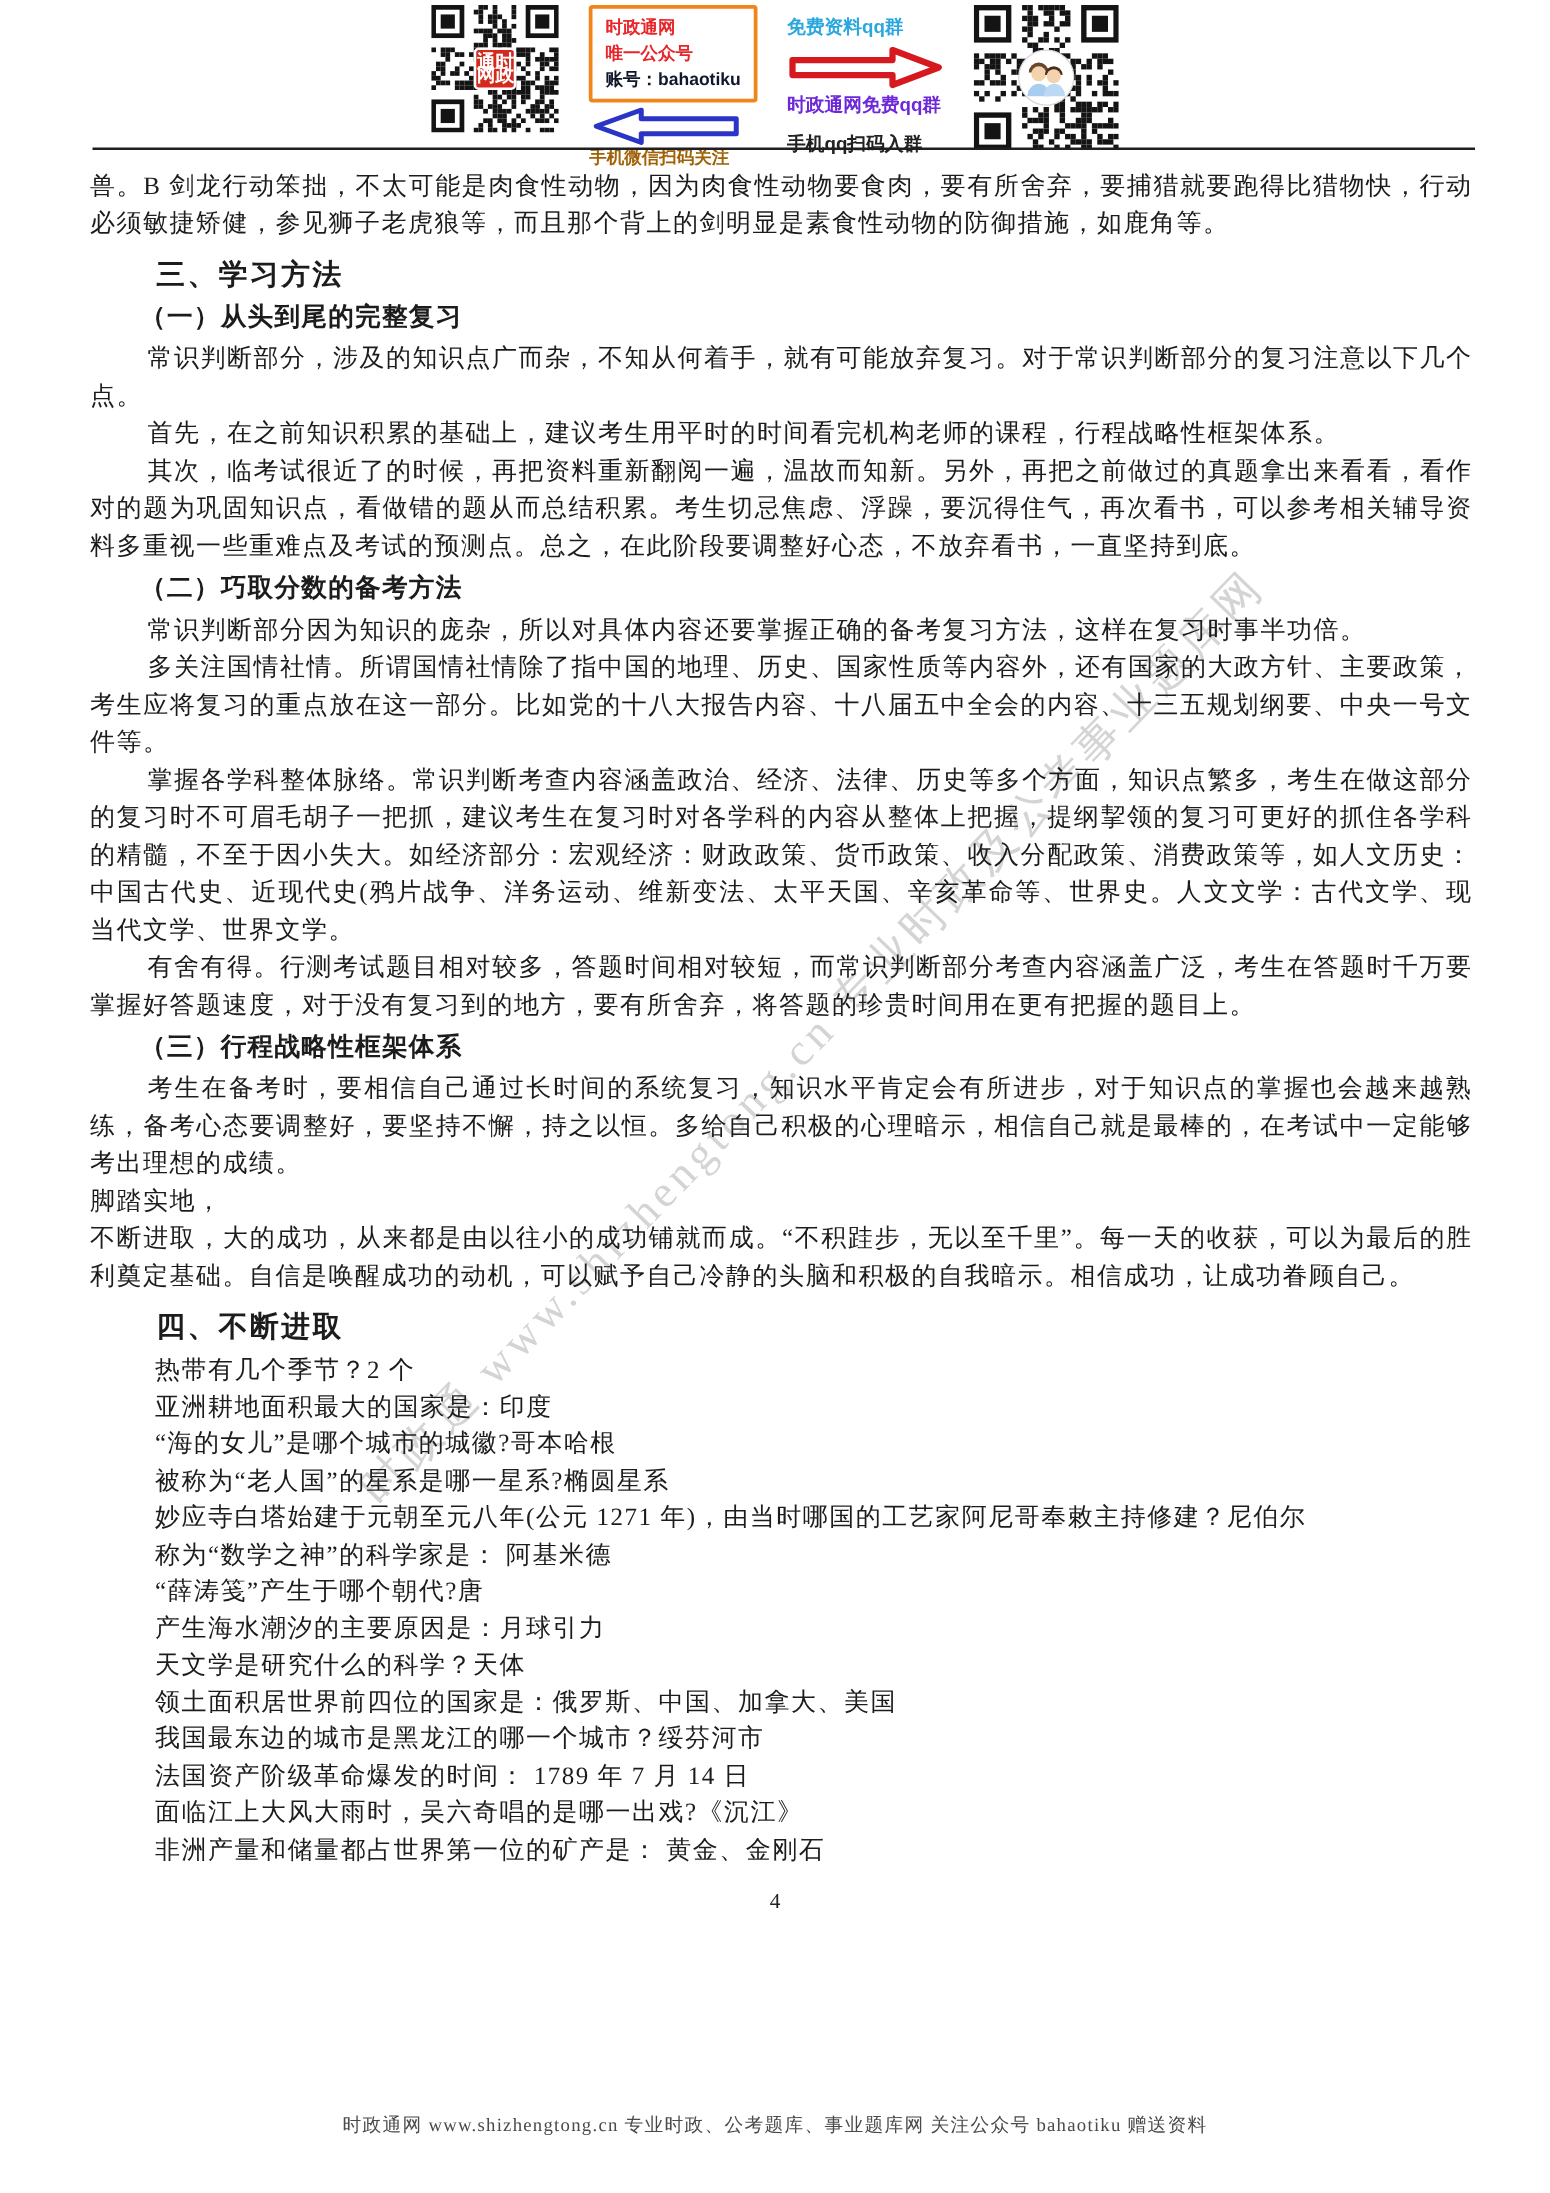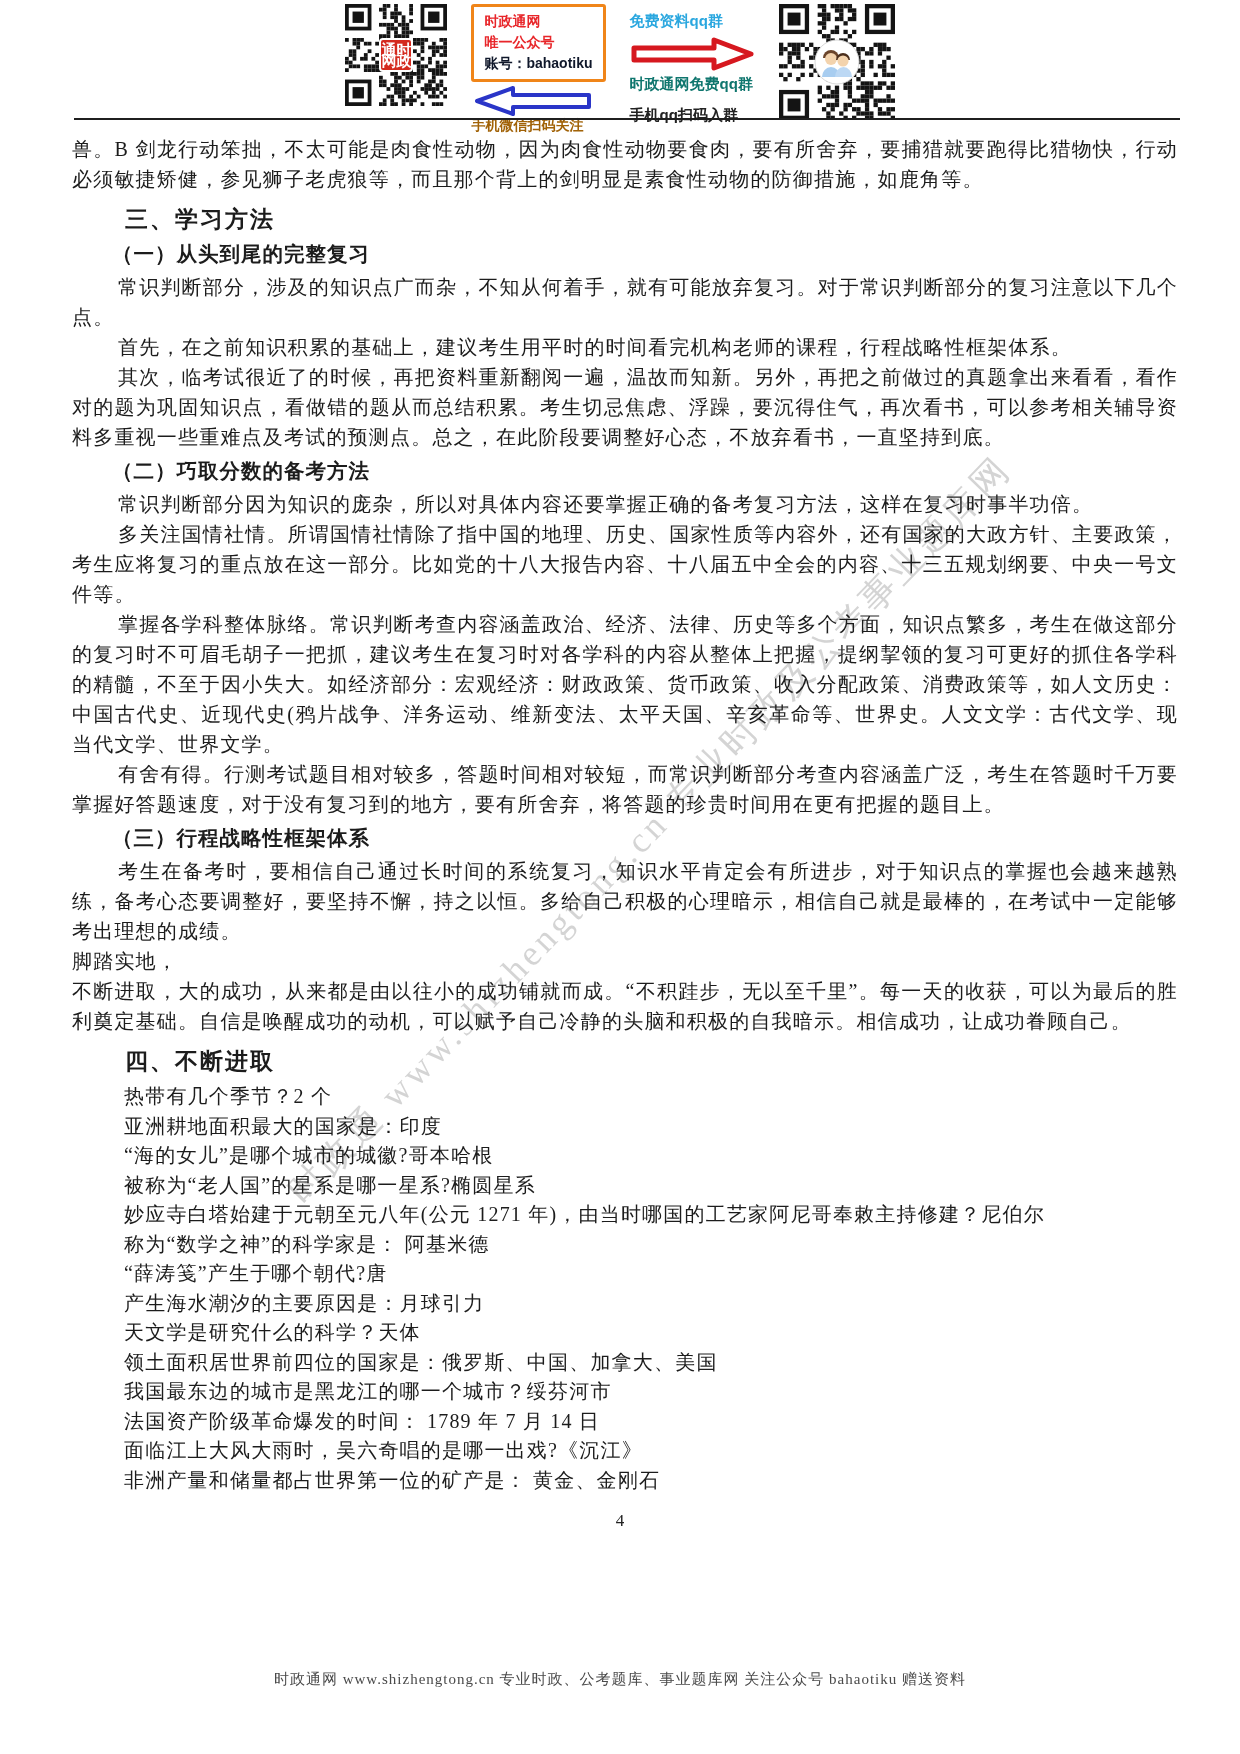--- a/index.html
+++ b/index.html
@@ -42,21 +42,21 @@
   .account-box .blue-line{color:#0f172a;font-weight:bold;font-size:14px;line-height:19px;}
   .arrow-left{margin:4px 0 0 2px;}
   .caption-orange{
     color:#a16207;font-weight:bold;font-size:14px;margin-top:1px;
     font-family:"Liberation Sans","DejaVu Sans",sans-serif;
   }
   .hdr-mid{display:flex;flex-direction:column;align-items:flex-start;padding-top:8px;
     font-family:"Liberation Sans","DejaVu Sans",sans-serif;}
   .txt-cyan{color:#2aa7df;font-weight:bold;font-size:15px;}
   .arrow-right{margin:6px 0 4px 0;}
-  .txt-green{color:#0f766e;font-weight:bold;font-size:15px;}
+  .txt-green{color:#6d28d9;font-weight:bold;font-size:15px;}
   .txt-black{color:#222;font-weight:bold;font-size:15px;margin-top:12px;}
   .divider{height:0;border-top:2px solid #1f1f1f;margin:4px 60px 0 74px;position:relative;z-index:2;}
   
   .watermark{
     position:absolute;left:650px;top:830px;z-index:1;
     transform:translate(-50%,-50%) rotate(-46deg);
     font-size:36px;color:#8f8f8f;opacity:.38;letter-spacing:4px;
     white-space:nowrap;pointer-events:none;
     font-family:"Liberation Serif","DejaVu Serif",serif;
   }
@@ -79,21 +79,21 @@
     font-weight:bold;font-size:20.5px;line-height:28px;
     margin:5px 0 4px 40px;letter-spacing:1px;text-align:left;
   }
   .doc .li{margin-left:52px;line-height:29.5px;text-align:left;}
   
   .page-number{
     position:relative;z-index:2;text-align:center;
     font-size:17px;margin-top:16px;color:#222;
   }
   .footer{
-    position:absolute;z-index:2;left:0;right:0;bottom:65px;
+    position:absolute;z-index:2;left:0;right:0;bottom:44px;
     text-align:center;font-size:15px;color:#4a4a4a;letter-spacing:1px;
     font-family:"Liberation Serif","DejaVu Serif",serif;
   }
 </style>
 </head>
 <body>
 
 <div class="page">
 
   <div class="header">

